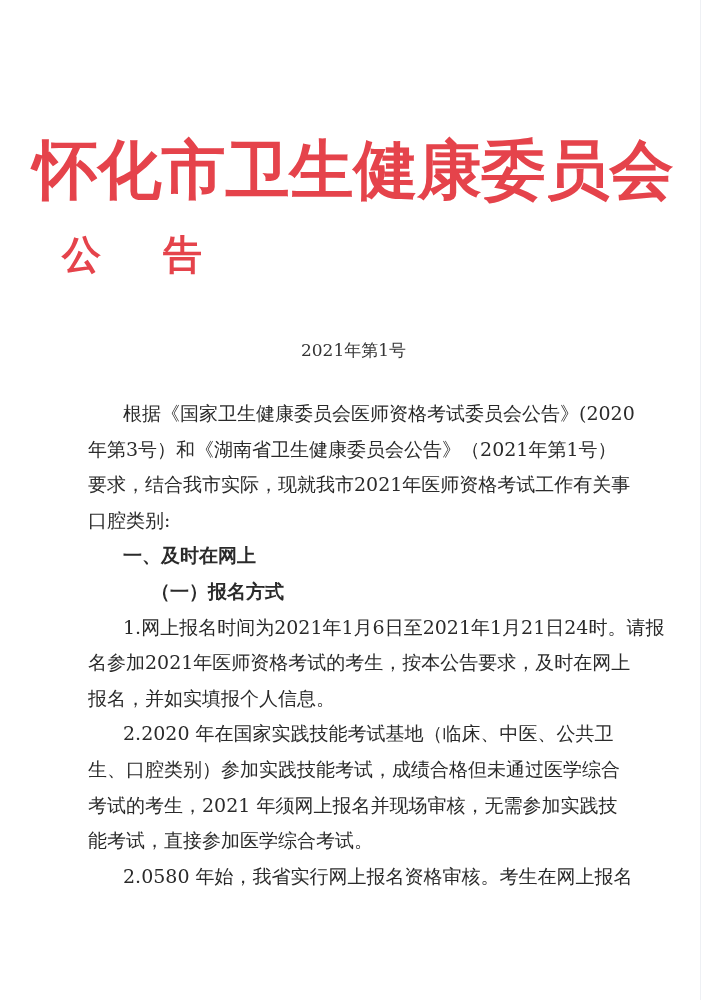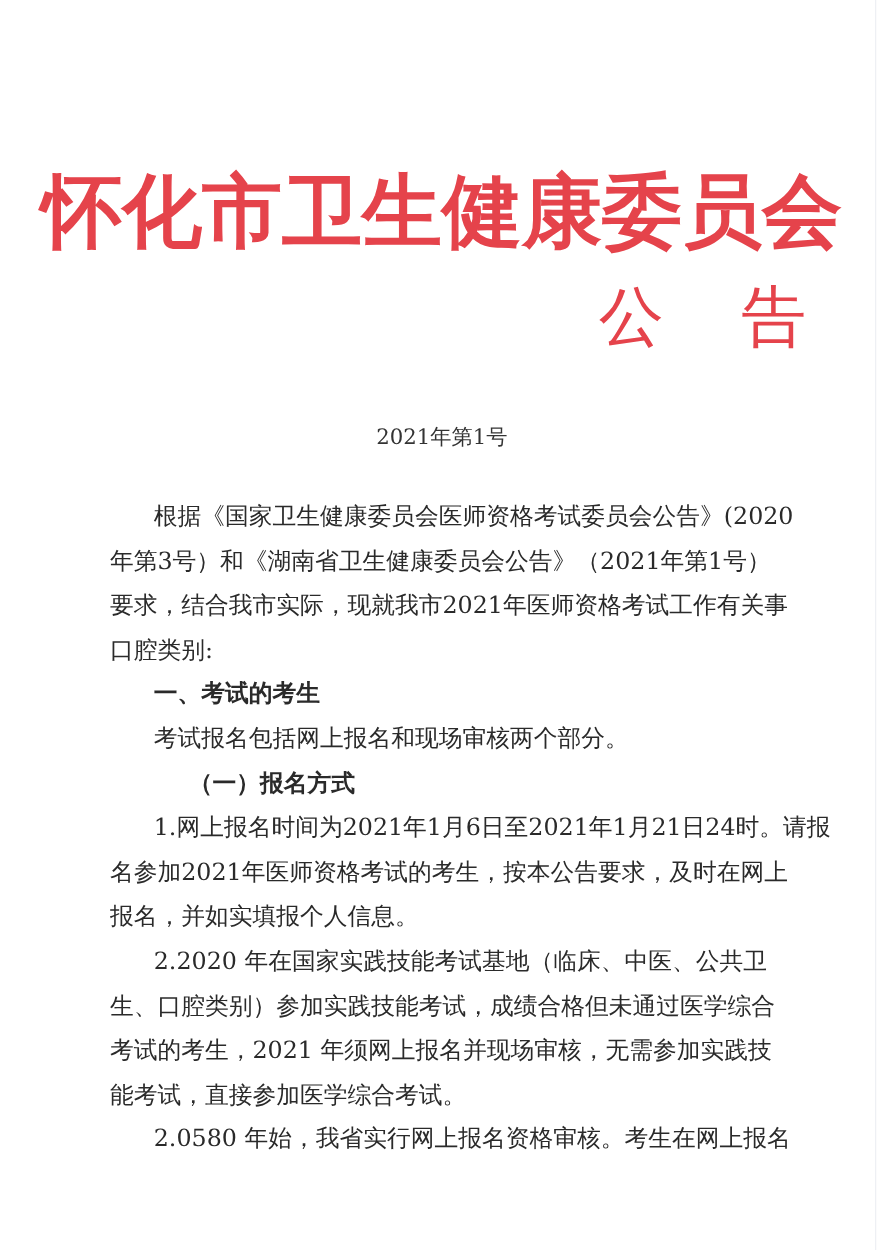--- a/index.html
+++ b/index.html
@@ -18,24 +18,24 @@
     position: absolute; left: 0; right: 0; top: 138px;
     text-align: center;
     font-size: 64px; line-height: 64px;
     color: #e5434b;
     letter-spacing: 0px;
     font-weight: bold;
     font-family: "DejaVu Serif", "Liberation Serif", serif;
   }
   .header-sub {
     position: absolute; left: 0; right: 0; top: 222px;
-    text-align: right;
-    font-size: 52px; line-height: 64px;
+    text-align: left;
+    font-size: 39px; line-height: 64px;
     color: #e5434b;
-    font-weight: normal;
+    font-weight: bold;
     letter-spacing: 62px;
     text-indent: 62px;
   }
   .doc-number {
     position: absolute; left: 0; right: 0; top: 338px;
     text-align: center;
     font-size: 17px; line-height: 24px;
     color: #333;
   }
   .body {
@@ -58,24 +58,21 @@
 <div class="doc-number">2021年第1号</div>
 
 <div class="body">
   <div>
     <span class="line indent">根据《国家卫生健康委员会医师资格考试委员会公告》(2020</span>
     <span class="line">年第3号）和《湖南省卫生健康委员会公告》（2021年第1号）</span>
     <span class="line">要求，结合我市实际，现就我市2021年医师资格考试工作有关事</span>
     <span class="line">口腔类别:</span>
   </div>
   <div>
-    <span class="line indent h1">一、考试的考生</span>
-  </div>
-  <div>
-    <span class="line indent">考试报名包括网上报名和现场审核两个部分。</span>
+    <span class="line indent h1">一、及时在网上</span>
   </div>
   <div>
     <span class="line indent h2" style="padding-left:28px">（一）报名方式</span>
   </div>
   <div>
     <span class="line indent">1.网上报名时间为2021年1月6日至2021年1月21日24时。请报</span>
     <span class="line">名参加2021年医师资格考试的考生，按本公告要求，及时在网上</span>
     <span class="line">报名，并如实填报个人信息。</span>
   </div>
   <div>

